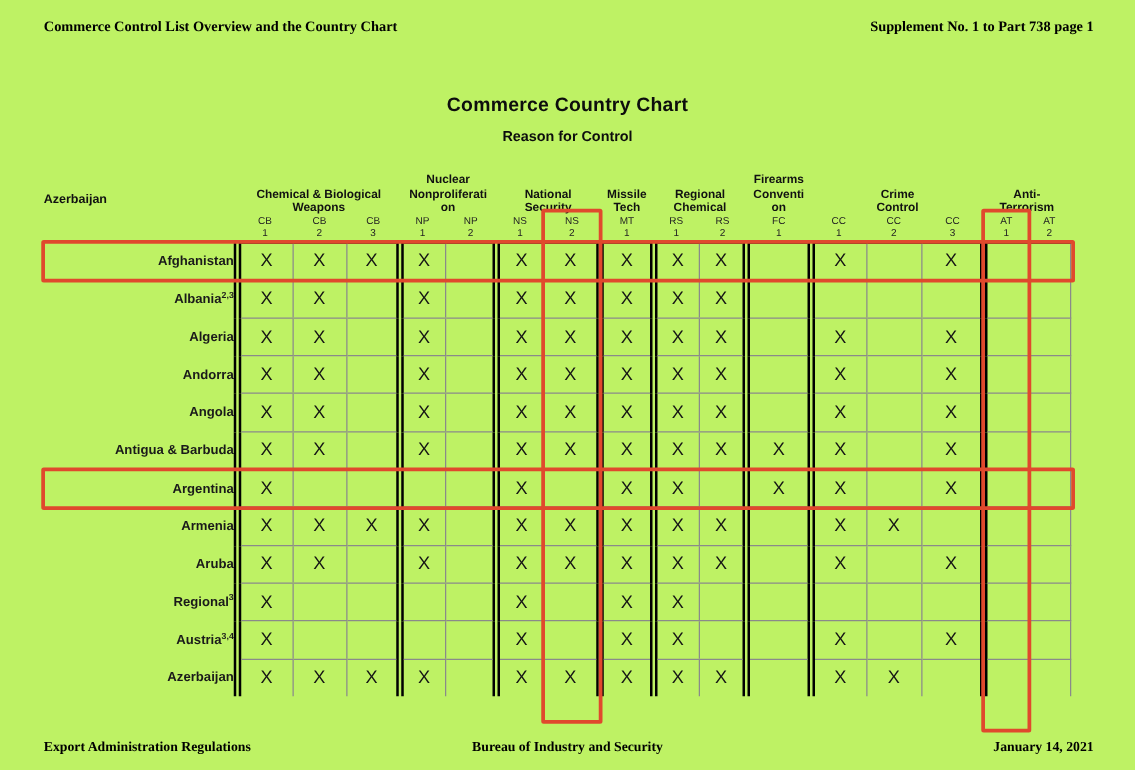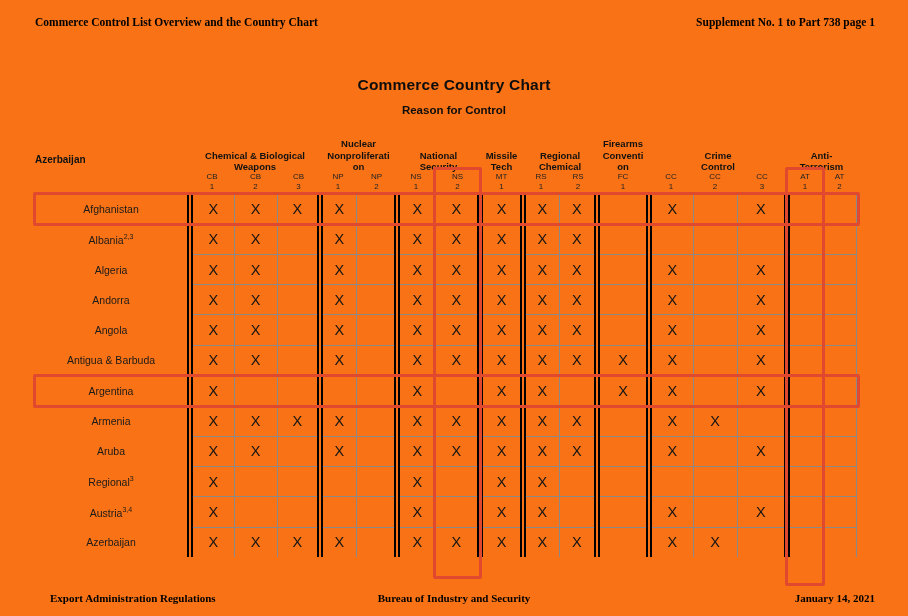--- a/index.html
+++ b/index.html
@@ -1,16 +1,16 @@
 <!DOCTYPE html>
 <html><head>
 <meta charset="utf-8">
 <style>
   html,body{margin:0;padding:0;background:#fff;}
-  .page{position:relative;width:908px;height:616px;background:#f97316;overflow:hidden;
+  .page{position:relative;width:908px;height:616px;background:#bef264;overflow:hidden;
         font-family:"Liberation Sans",sans-serif;color:#111;}
   .doc-head{position:absolute;top:16px;font-family:"Liberation Serif",serif;
             font-weight:bold;font-size:11.5px;color:#000;white-space:nowrap;}
   .doc-head.left{left:35px;}
   .doc-head.right{right:33px;}
   .title{position:absolute;top:76px;left:0;width:100%;text-align:center;
          font-size:15.5px;font-weight:bold;color:#0d0d0d;letter-spacing:.2px;}
   .subtitle{position:absolute;top:104px;left:0;width:100%;text-align:center;
             font-size:11.5px;font-weight:bold;color:#0d0d0d;}
   #chart-table{position:absolute;left:35px;top:126px;border-collapse:collapse;
@@ -18,33 +18,33 @@
   #chart-table th,#chart-table td{padding:0;margin:0;}
   tr.grouprow{height:46px;}
   tr.subrow{height:21px;}
   tbody tr{height:30.3px;}
   .countries-h{text-align:left;vertical-align:middle;font-size:10px;font-weight:bold;
                padding-left:13px;color:#111;}
   .group-h{vertical-align:bottom;padding-bottom:5px;font-size:9.5px;font-weight:bold;
            line-height:1.18;color:#111;text-align:center;}
   .sub-h{vertical-align:top;padding-top:2px;font-size:8px;font-weight:normal;
          color:#222;line-height:1.3;text-align:center;}
-  td.country{font-size:10.5px;color:#1a1a1a;padding-left:13px;text-align:center;
-             vertical-align:middle;white-space:nowrap;}
+  td.country{font-size:10.5px;color:#1a1a1a;padding-left:13px;text-align:right;
+             vertical-align:middle;white-space:nowrap;font-weight:bold;}
   td.country sup{font-size:7px;}
   td.mark{text-align:center;vertical-align:middle;font-size:14.5px;color:#141414;
           border-bottom:1px solid #8a8a8a;}
   td.mark.gs{border-left:6px double #000;}
   td.mark.in{border-left:1px solid #8a8a8a;}
   td.mark.first{border-top:2px solid #000;}
   td.mark.last{border-bottom:none;}
   td.mark.end{border-right:1px solid #8a8a8a;}
   .footer-item{position:absolute;top:592px;font-family:"Liberation Serif",serif;
                font-weight:bold;font-size:11px;color:#000;white-space:nowrap;}
-  .footer-item.left{left:50px;}
+  .footer-item.left{left:35px;}
   .footer-item.center{left:50%;transform:translateX(-50%);}
   .footer-item.right{right:33px;}
   .hl{position:absolute;border:3px solid #e0492d;border-radius:2px;
       pointer-events:none;z-index:5;box-sizing:border-box;background:transparent;}
 </style>
 </head>
 <body>
 
 <div class="page">
   <span class="doc-head left">Commerce Control List Overview and the Country Chart</span>

